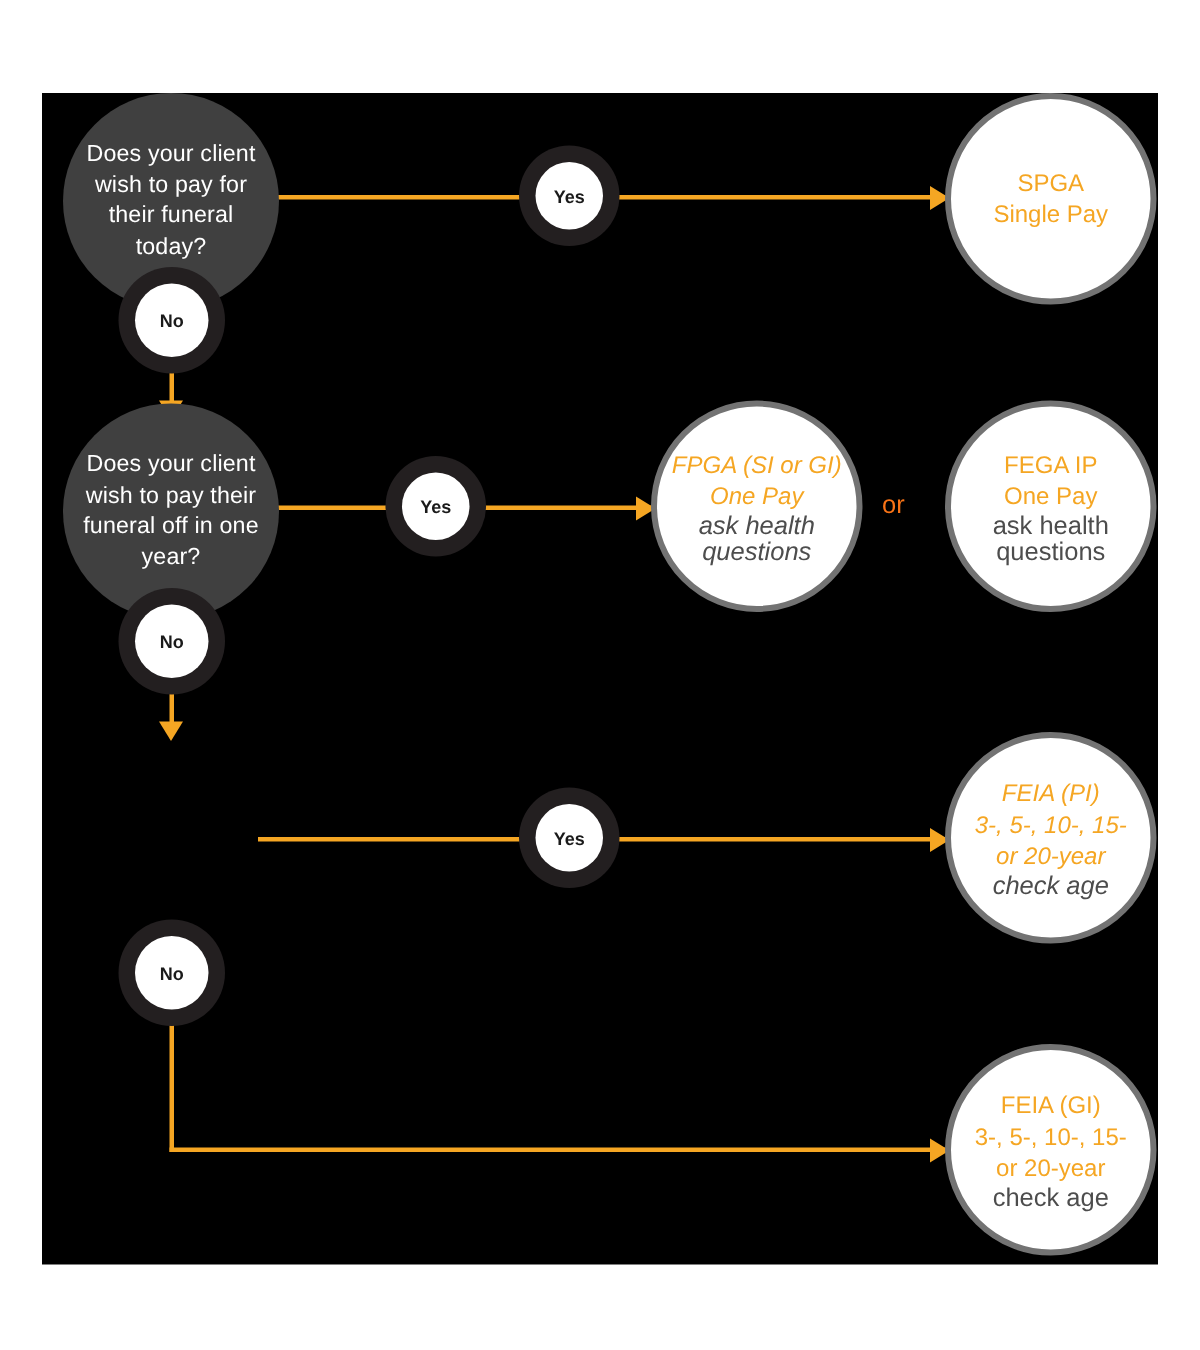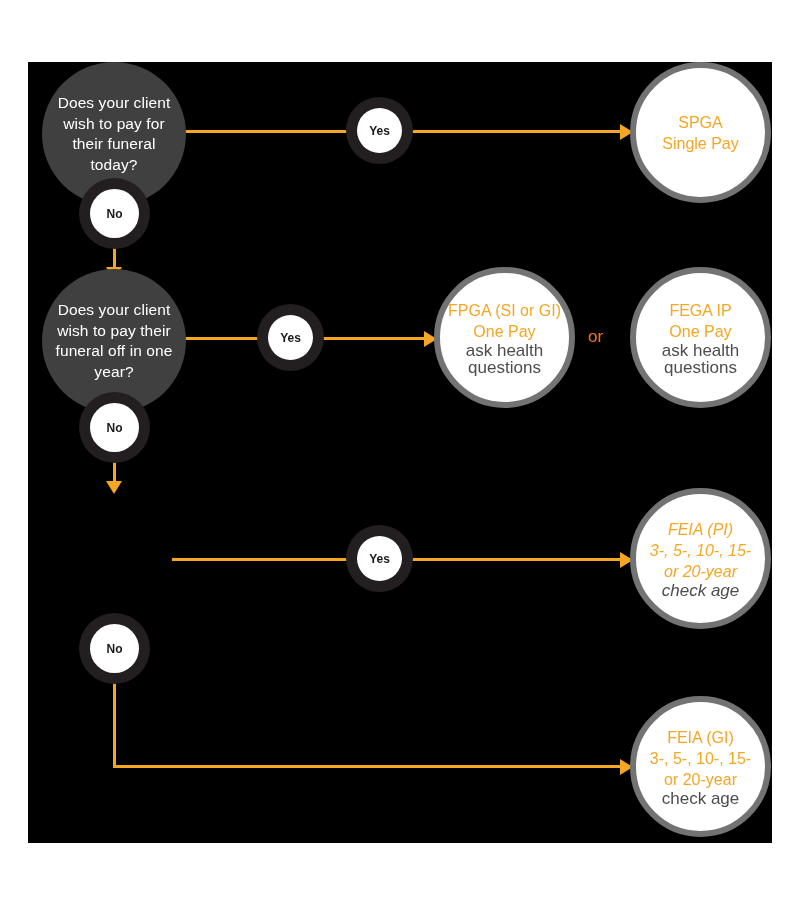--- a/index.html
+++ b/index.html
@@ -69,21 +69,21 @@
     line-height: 20.5px;
     font-weight: 400;
     padding: 0 6px;
     letter-spacing: .1px;
   }
   
   .onode {
     position: absolute;
     border-radius: 50%;
     background: #ffffff;
-    border: 6px solid #737373;
+    border: 4px solid #737373;
     display: flex;
     flex-direction: column;
     align-items: center;
     justify-content: center;
     text-align: center;
     box-sizing: border-box;
     z-index: 6;
   }
   .onode .otitle {
     color: #F5A623;
@@ -150,21 +150,21 @@
     <div class="arrow-right" style="left:396px; top:269px;"></div>
 
     <div class="qnode" style="left:14px; top:207px; width:144px; height:144px;">
       <div class="qtext">Does your client wish to pay their funeral off in one year?</div>
     </div>
 
     <div class="badge" style="left:240px; top:253px; width:45px; height:45px;">
       <span>Yes</span>
     </div>
 
-    <div class="onode" style="left:406px; top:205px; width:141px; height:141px;">
+    <div class="onode" style="left:406px; top:205px; width:141px; height:141px;font-style:italic;">
       <div class="otitle">FPGA (SI or GI)</div>
       <div class="otitle">One Pay</div>
       <div class="osub">ask health questions</div>
     </div>
 
     <div class="orlabel" style="left:560px; top:265px;">
       <span>or</span>
     </div>
 
     <div class="onode" style="left:602px; top:205px; width:141px; height:141px;">

